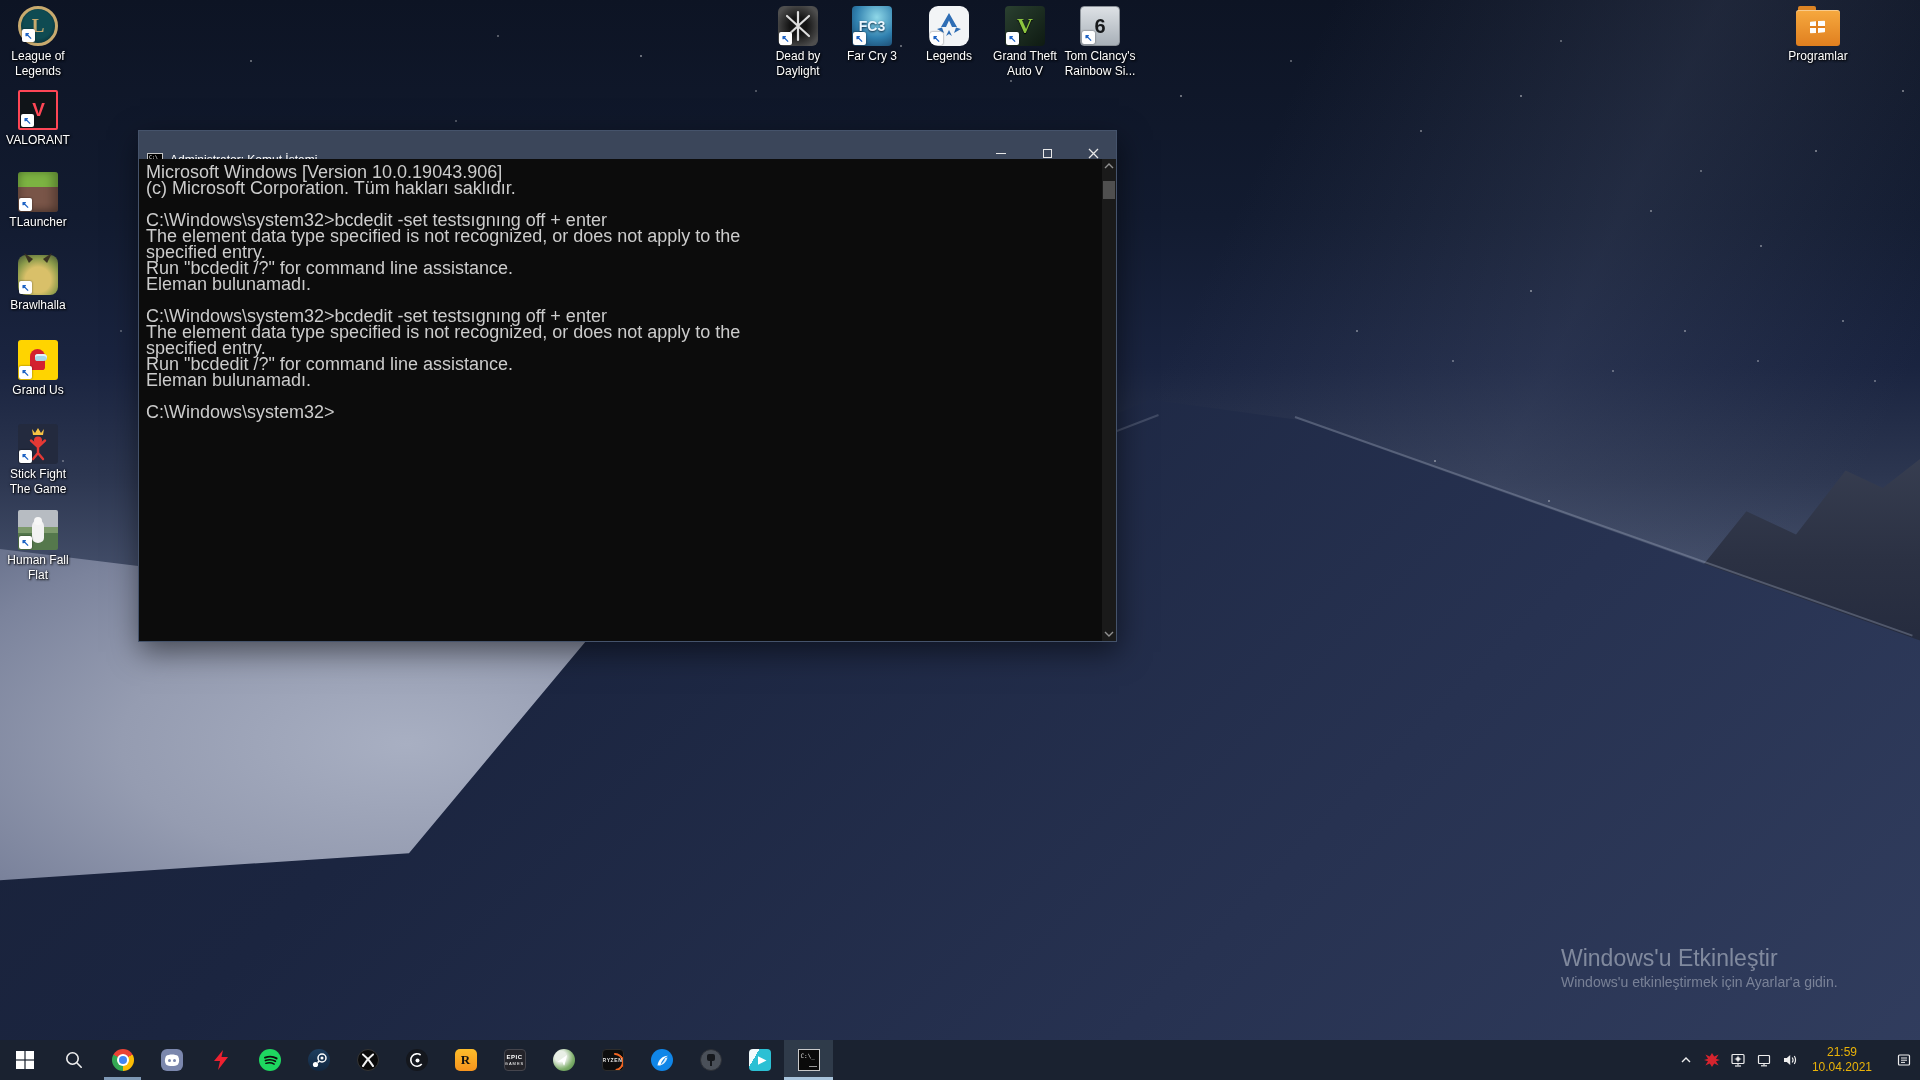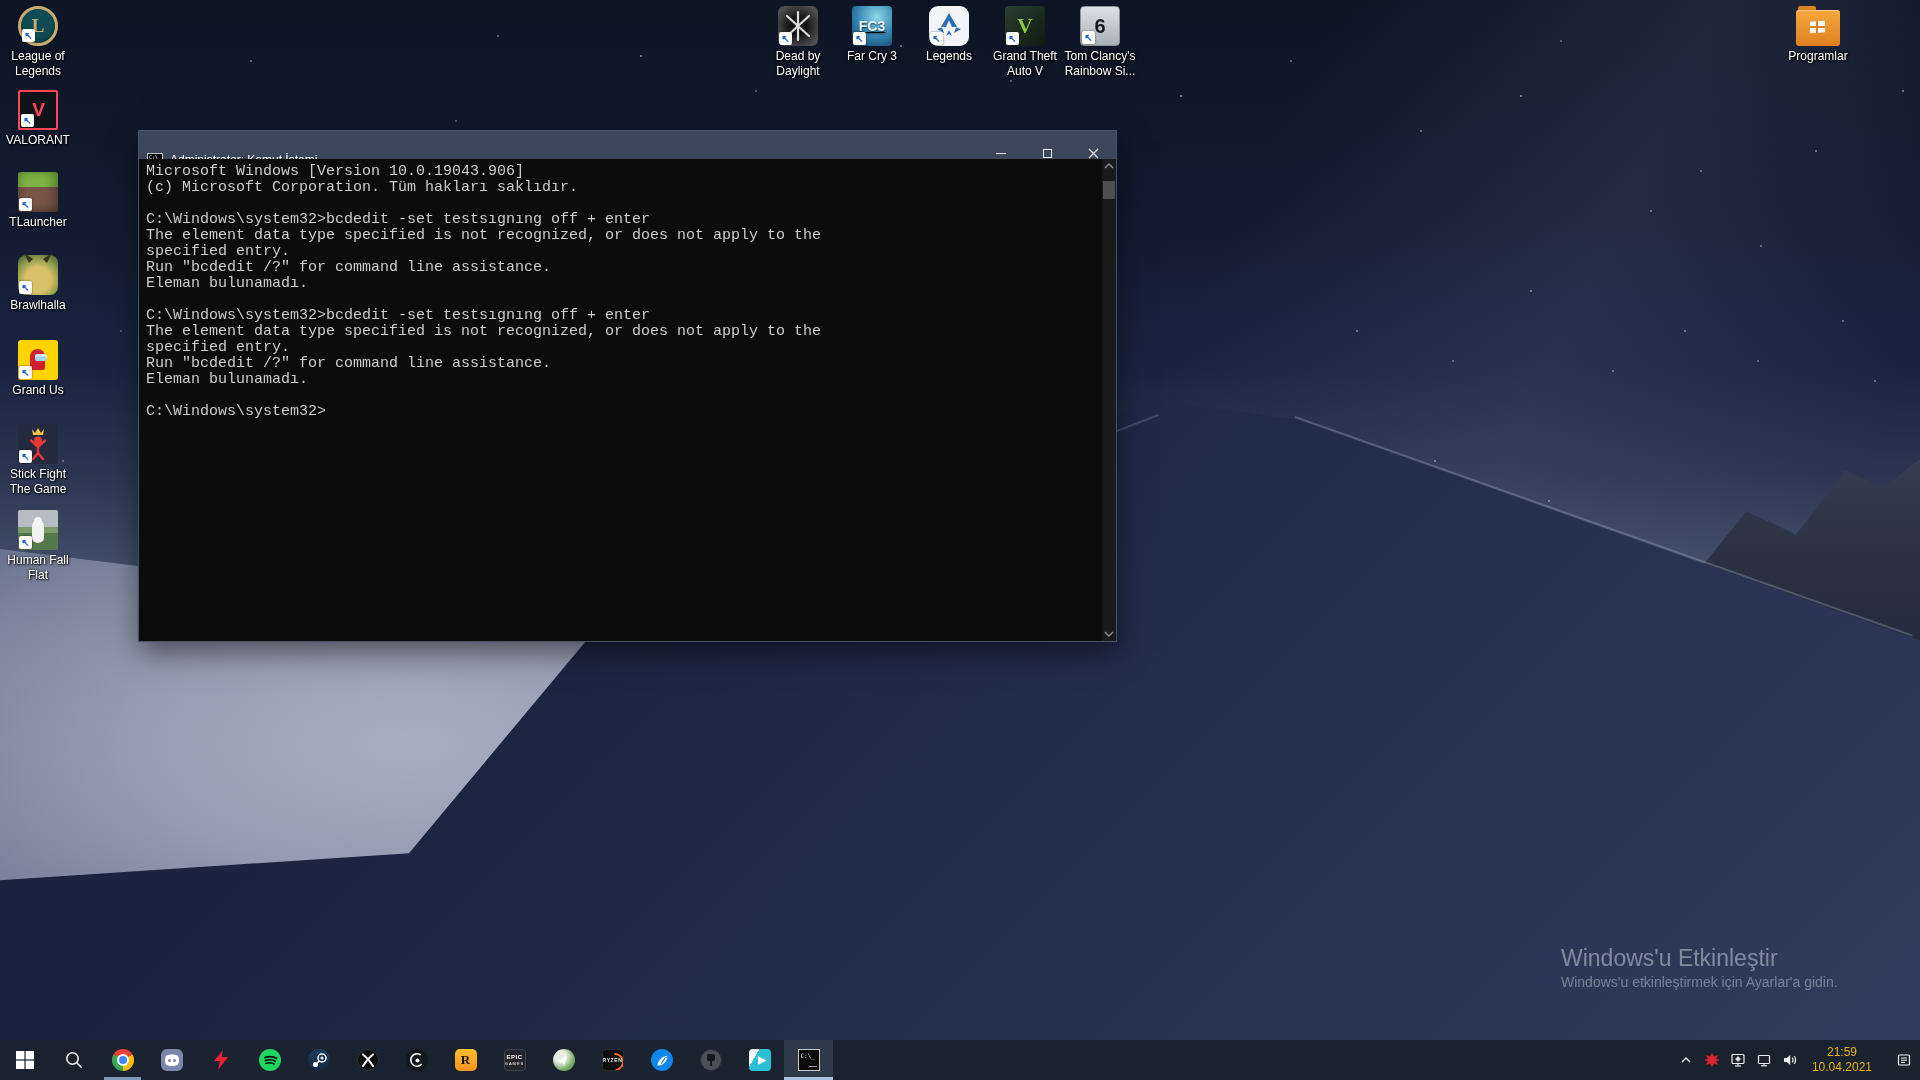--- a/index.html
+++ b/index.html
@@ -65,21 +65,21 @@
     clip-path:polygon(100% 0,0 60%,45% 100%);}
   .art-amongus{background:#ffd400;border-radius:3px;}
   .art-amongus::before{content:"";position:absolute;left:12px;top:9px;width:15px;height:21px;background:#d3202f;
     border-radius:8px 8px 3px 3px;}
   .art-amongus::after{content:"";position:absolute;left:17px;top:14px;width:12px;height:7px;background:#a8d8e8;
     border-radius:3px 4px 4px 3px;box-shadow:inset 0 2px 0 rgba(255,255,255,.7);}
   .art-stickfight{background:#232a3e;border-radius:3px;overflow:hidden;}
   .art-hff{background:linear-gradient(#b7bcc2 0 42%,#7d9a6c 42% 58%,#55784c 58%);border-radius:2px;overflow:hidden;}
   .art-dbd{background:radial-gradient(circle at 50% 50%,#141414 0 30%,#4e4e4e 80%);border-radius:6px;overflow:hidden;}
   .art-fc3{background:radial-gradient(circle at 62% 28%,#8fd8e8,#2f7fae 55%,#16395c);border-radius:4px;
-    display:flex;align-items:center;justify-content:center;text-decoration:underline;}
+    display:flex;align-items:center;justify-content:center;}
   .art-fc3 .lt{color:#ecf7ff;font-weight:800;font-size:14px;text-shadow:0 1px 2px rgba(0,20,40,.8);}
   .art-warframe{background:#f2f4f6;border-radius:9px;overflow:hidden;}
   .art-gtav{background:linear-gradient(135deg,#2a4030,#0e1a12);border-radius:4px;
     display:flex;align-items:center;justify-content:center;}
   .art-gtav .lt{font-family:"Liberation Serif",serif;font-weight:bold;font-size:22px;color:#8dc63f;
     text-shadow:0 1px 1px #000;}
   .art-r6{background:linear-gradient(#dde1e5,#a8b0b8);border-radius:4px;border:1px solid #8a9097;box-sizing:border-box;
     display:flex;align-items:center;justify-content:center;}
   .art-r6 .lt{color:#16181a;font-weight:900;font-size:20px;}
   .art-folder{width:44px;height:36px;margin-top:4px;position:relative;}
@@ -95,21 +95,21 @@
     box-shadow:2px 10px 28px rgba(0,0,0,.5);background:#0c0c0c;}
   #cmd .titlebar{position:absolute;left:0;top:0;right:0;height:36px;background:#3b465a;display:flex;align-items:flex-end;}
   #cmd .tbicon{width:16px;height:14px;margin:0 7px 0 8px;background:#000;border:1px solid #c5c5c5;box-sizing:border-box;
     color:#fff;font-family:"DejaVu Sans Mono",monospace;font-size:5px;line-height:6px;padding-left:1px;overflow:hidden;}
   #cmd .ttl{color:#fff;font-size:12px;flex:1 1 auto;white-space:nowrap;overflow:hidden;}
   .winbtns{display:flex;height:28px;}
   .wbtn{width:46px;height:28px;display:flex;align-items:center;justify-content:center;}
   .g-min{width:10px;height:1px;background:#e8e8e8;}
   .g-max{width:9px;height:9px;border:1px solid #e8e8e8;box-sizing:border-box;}
   #console{position:absolute;left:0;top:28px;right:0;bottom:0;background:#0c0c0c;}
-  #console pre{margin:0;padding:5px 20px 0 7px;font-family:Liberation Mono, monospace;font-size:15px;
+  #console pre{margin:0;padding:5px 20px 0 7px;font-family:Liberation Sans, sans-serif;font-size:18px;
     line-height:16px;color:#cccccc;white-space:pre;}
   #sbar{position:absolute;top:0;right:0;width:14px;bottom:0;background:#1a1a1a;}
   .sb-arrow{position:absolute;left:0;width:14px;height:14px;display:flex;align-items:center;justify-content:center;}
   .sb-up{top:0;} .sb-down{bottom:0;}
   #sb-thumb{position:absolute;left:1px;top:22px;width:12px;height:18px;background:#4f4f4f;}
   
   #taskbar{position:absolute;left:0;bottom:0;width:1920px;height:40px;background:#1a2230;}
   #tb-apps{position:absolute;left:0;top:0;height:40px;display:flex;}
   .ti{width:49px;height:40px;display:flex;align-items:center;justify-content:center;position:relative;}
   .ti.running::after{content:"";position:absolute;left:6px;right:6px;bottom:0;height:3px;background:#7e98b5;}

